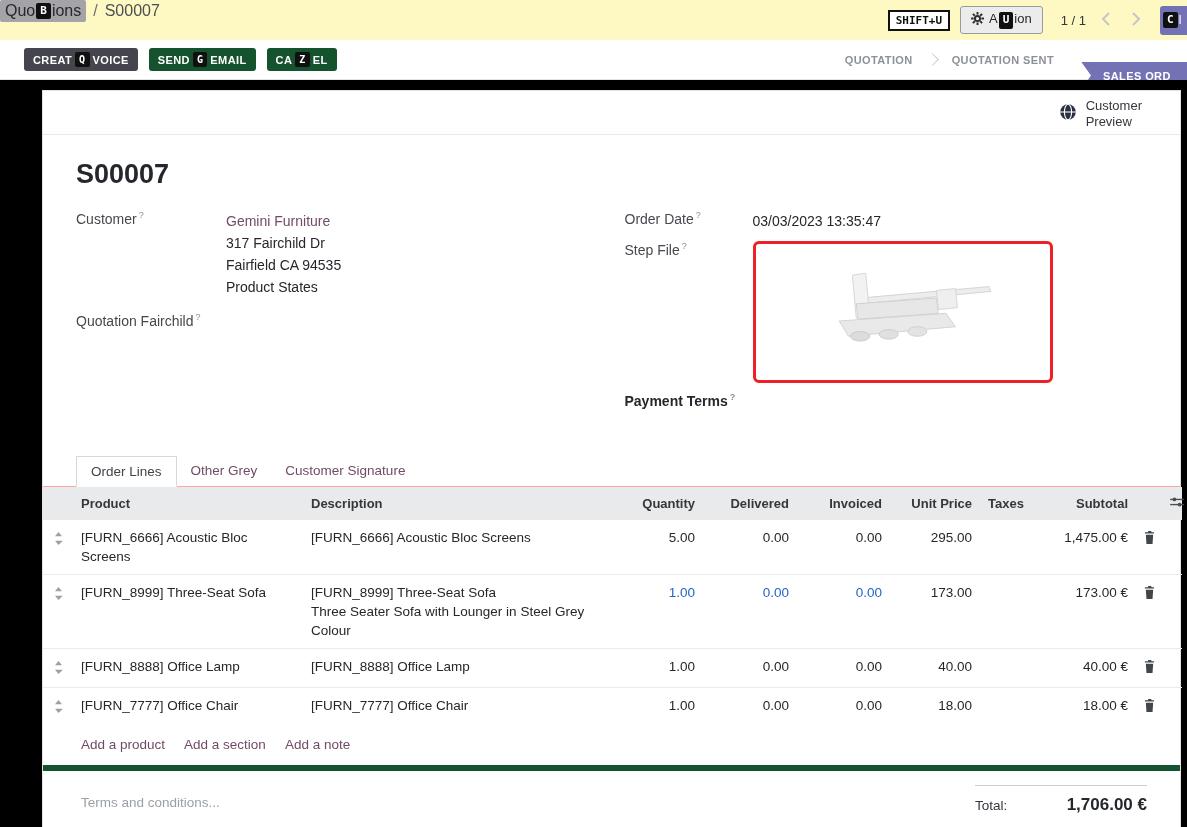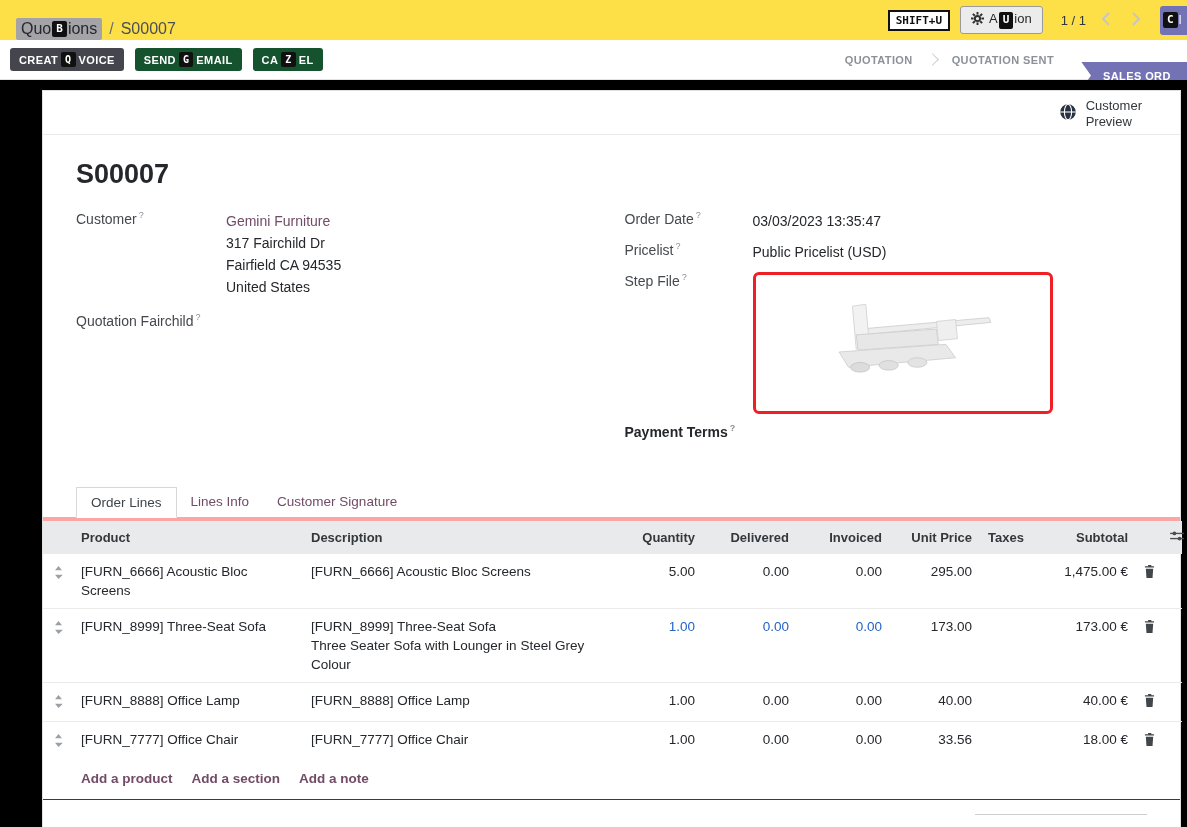--- a/index.html
+++ b/index.html
@@ -1,22 +1,22 @@
 <!DOCTYPE html>
 <html><head>
 <meta charset="utf-8">
 <style>
   * { box-sizing: border-box; margin: 0; padding: 0; }
   body { margin: 0; background: #ffffff; }
   .screen { position: relative; width: 1187px; height: 827px; overflow: hidden;
             background: #fff; font-family: "Liberation Sans", sans-serif; color: #24272b; }
 
   
-  .topbar { height: 40px; display: flex; align-items: flex-end; justify-content: space-between;
-            padding-left: 16px; background: #fde047; }
+  .topbar { height: 40px; display: flex; align-items: flex-start; justify-content: space-between;
+            background: #fef9c3; }
   .breadcrumb { font-size: 16px; color: #4a4f54; display: flex; align-items: center; gap: 7px; }
   .bc-link { background: #a3a3a8; color: #26282c; padding: 2px 5px; display: inline-flex;
              align-items: center; cursor: pointer; border-radius: 2px; }
   .hint { background: #101010; color: #fff; font-family: "DejaVu Sans Mono", monospace;
           font-weight: bold; font-size: 11px; padding: 1px 4px; border-radius: 2px;
           display: inline-block; line-height: 1.3; margin: 0 1px; }
   .bc-sep { color: #6b7075; }
   .bc-current { color: #4a4f54; }
   .topbar-right { display: flex; align-items: center; gap: 10px; height: 100%; }
   .kbd { background: #fff; border: 2px solid #101010; color: #101010;
@@ -27,21 +27,21 @@
                 font-size: 13px; color: #26282c; cursor: pointer; font-family: inherit; }
   .pager { font-size: 13px; color: #33373b; margin-left: 8px; white-space: nowrap; }
   .nav { background: none; border: none; padding: 0 6px; cursor: pointer; }
   .close-btn { background: #7372b5; border: none; height: 29px; width: 27px;
                border-radius: 3px 0 0 3px; display: inline-flex; align-items: center;
                padding-left: 2px; color: #fff; overflow: hidden; margin-left: 4px;
                cursor: pointer; font-size: 12px; flex: none; }
 
   
   .controlbar { height: 40px; border-bottom: 1px solid #e3e3e3; display: flex;
-                align-items: center; justify-content: space-between; padding-left: 10px;
+                align-items: center; justify-content: space-between; padding-left: 24px;
                 background: #fff; }
   .cb-left { display: flex; gap: 11px; align-items: center; }
   .btn { display: inline-flex; align-items: center; gap: 2px; border: none; border-radius: 3px;
          color: #fff; font-family: "Liberation Sans", sans-serif; font-weight: bold;
          font-size: 11px; letter-spacing: .4px; padding: 4px 9px; cursor: pointer;
          text-transform: uppercase; }
   .btn .hint { font-size: 10px; padding: 1px 4px; }
   .btn-primary { background: #45454e; }
   .btn-secondary { background: #14532d; }
   .cb-steps { display: flex; align-items: center; height: 100%; }
@@ -76,42 +76,42 @@
   .fvalue { font-size: 14px; line-height: 22px; }
   a.link { color: #714b67; text-decoration: none; cursor: pointer; }
   .qt-row { margin-top: 14px; }
   .col2 .frow { margin-bottom: 9px; }
   .pt-row { margin-bottom: 13px !important; }
   .step-file-box { width: 300px; height: 142px; border: 3px solid #ee1f25; border-radius: 6px;
                    background: #fff; display: flex; align-items: center; justify-content: center;
                    cursor: pointer; }
 
   
-  .tabs-wrap { margin-top: 34px; border-bottom: 4px solid #fca5a5; display: flex;
+  .tabs-wrap { margin-top: 34px; border-bottom: 1px solid #fca5a5; display: flex;
                padding-left: 33px; }
   .tab { font-size: 13.5px; padding: 7px 14px; cursor: pointer; color: #714b67; }
   .tab.active { background: #fff; border: 1px solid #d8d8d8; border-bottom: 1px solid #fff;
                 margin-bottom: -1px; color: #3f4449; }
 
   
   table { width: 100%; border-collapse: collapse; table-layout: fixed; font-size: 13.5px; }
   thead th { background: #e9eaec; font-weight: bold; font-size: 13px; color: #33383d;
              text-align: left; padding: 9px 8px; }
   th.num { text-align: right; }
   tbody td { padding: 8px; border-top: 1px solid #ebebeb; vertical-align: top;
              line-height: 19px; }
   tbody tr:first-child td { border-top: none; }
   td.num { text-align: right; }
   .blue { color: #2464c5; }
   .drag-cell { text-align: center; padding-top: 11px; cursor: grab; }
   .trash-cell { cursor: pointer; padding-top: 10px; }
   .opt-col-btn { background: none; border: none; cursor: pointer; padding: 0; }
 
-  .add-links { padding: 11px 8px 13px 38px; border-bottom: 1px solid #14532d;
-               display: flex; gap: 19px; font-weight: bold; }
+  .add-links { padding: 11px 8px 13px 38px; border-bottom: 6px solid #14532d;
+               display: flex; gap: 19px; }
   .add-links a { color: #714b67; font-size: 13.5px; text-decoration: none; cursor: pointer; }
 
   
   .sheet-footer { display: flex; justify-content: space-between; align-items: flex-start;
                   padding: 14px 33px 30px 38px; }
   .terms { color: #9aa0a6; font-size: 13.5px; padding-top: 10px; cursor: text; }
   .total-box { width: 172px; border-top: 1px solid #cfcfcf; padding-top: 9px;
                display: flex; justify-content: space-between; align-items: baseline; }
   .total-label { font-size: 13.5px; color: #33383d; }
   .total-value { font-size: 17px; font-weight: bold; color: #24272b; }
@@ -223,37 +223,33 @@
 
         <div class="fields">
 
           <div class="col1">
             <div class="frow">
               <div class="flabel"><span>Customer</span><sup class="help">?</sup></div>
               <div class="fvalue">
                 <a class="link">Gemini Furniture</a>
                 <div>317 Fairchild Dr</div>
                 <div>Fairfield CA 94535</div>
-                <div>United States</div>
+                <div>Product States</div>
               </div>
             </div>
             <div class="frow qt-row">
               <div class="flabel"><span>Quotation Fairchild</span><sup class="help">?</sup></div>
               <div class="fvalue"></div>
             </div>
           </div>
 
           <div class="col2">
             <div class="frow">
               <div class="flabel"><span>Order Date</span><sup class="help">?</sup></div>
               <div class="fvalue">03/03/2023 13:35:47</div>
-            </div>
-            <div class="frow">
-              <div class="flabel"><span>Pricelist</span><sup class="help">?</sup></div>
-              <div class="fvalue">Public Pricelist (USD)</div>
             </div>
             <div class="frow">
               <div class="flabel"><span>Step File</span><sup class="help">?</sup></div>
               <div class="step-file-box">
                 <span>
                   <svg width="230" height="105" viewBox="0 0 230 110">
                     <polygon points="70,42 205,30 207,35 72,48" fill="#ededed" stroke="#d2d2d2" stroke-width="1"></polygon>
                     <polygon points="62,18 76,16 80,60 66,63" fill="#f2f2f2" stroke="#d5d5d5"></polygon>
                     <polygon points="66,48 150,42 152,58 68,64" fill="#e7e7e7" stroke="#d0d0d0"></polygon>
                     <polygon points="150,34 170,32 172,52 152,54" fill="#efefef" stroke="#d5d5d5"></polygon>
@@ -268,21 +264,21 @@
             <div class="frow pt-row">
               <div class="flabel flabel-bold"><span>Payment Terms</span><sup class="help">?</sup></div>
               <div class="fvalue"></div>
             </div>
           </div>
         </div>
       </div>
 
       <div class="tabs-wrap">
         <div class="tab active">Order Lines</div>
-        <div class="tab">Lines Info</div>
+        <div class="tab">Other Grey</div>
         <div class="tab">Customer Signature</div>
       </div>
 
       <table>
         <colgroup>
           <col style="width:30px">
             <col style="width:230px">
             <col style="width:300px">
           <col style="width:100px">
             <col style="width:94px">
@@ -378,21 +374,21 @@
           <tr>
             <td class="drag-cell"><svg width="9" height="13" viewBox="0 0 10 15">
                   <path d="M5 0 9 5H1z" fill="#9aa0a6"></path>
                   <path d="M5 15 1 10h9z" fill="#9aa0a6"></path>
                 </svg></td>
             <td>[FURN_7777] Office Chair</td>
             <td>[FURN_7777] Office Chair</td>
             <td class="num">1.00</td>
             <td class="num">0.00</td>
             <td class="num">0.00</td>
-            <td class="num">33.56</td>
+            <td class="num">18.00</td>
             <td></td>
             <td class="num">18.00 €</td>
             <td class="trash-cell"><svg width="11" height="13" viewBox="0 0 12 14" fill="#41464b">
                   <path d="M4.3 0h3.4l.6 1.2H11v1.5H1V1.2h3.7zM2 4h8l-.7 10H2.7z"></path>
                 </svg></td>
             <td></td>
           </tr>
         </tbody>
       </table>
 

